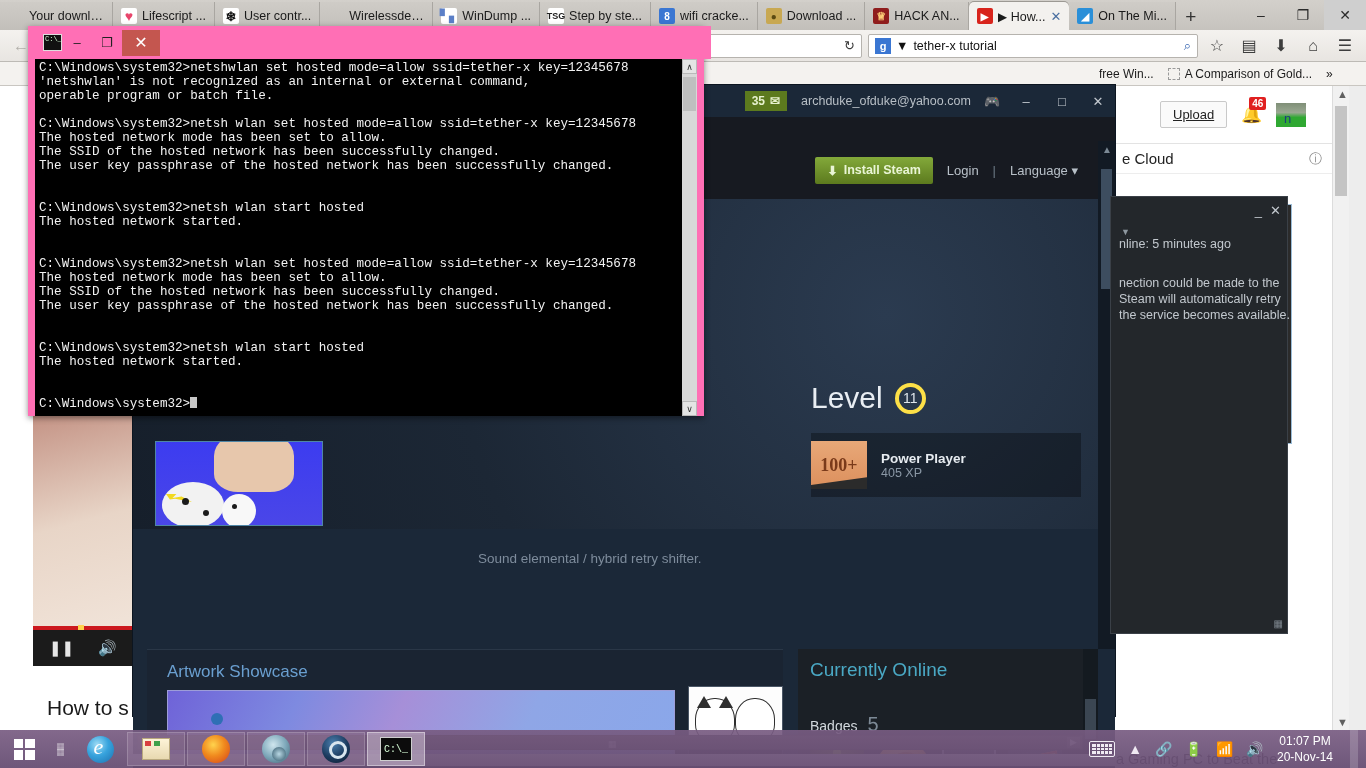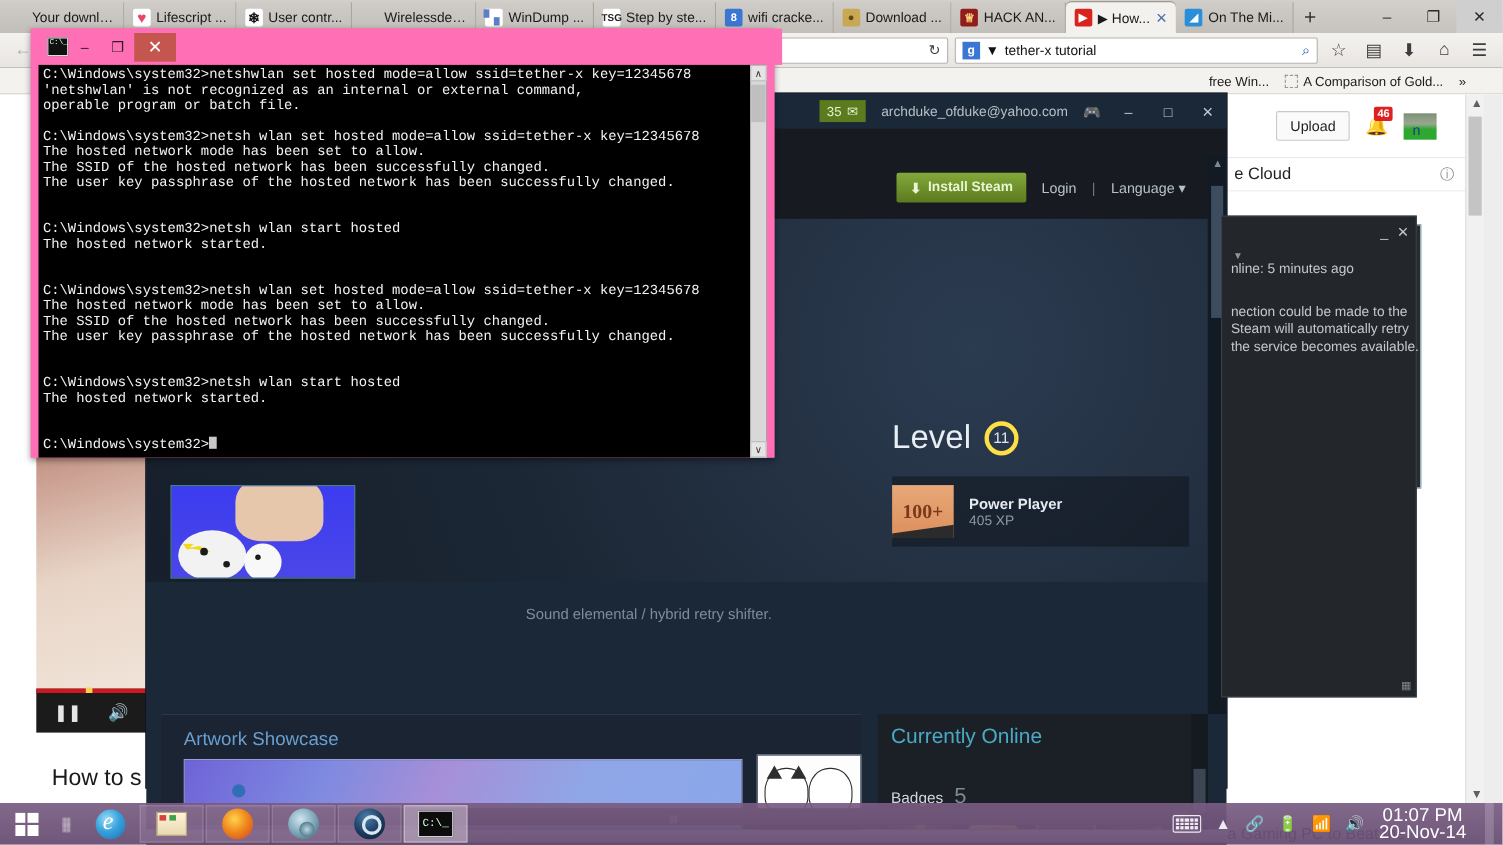--- a/index.html
+++ b/index.html
@@ -137,21 +137,21 @@
     position: absolute; left: 1110px; top: 0; width: 256px; height: 644px;
     background: #ffffff;
   }
   .ra-topbar {
     position: absolute; left: 0; top: 0; width: 256px; height: 58px;
     background: #ffffff; border-bottom: 1px solid #e3e3e3;
     display: flex; align-items: center; gap: 14px; padding-left: 50px;
   }
   .upload-btn {
     border: 1px solid #c9c9c9; border-radius: 2px; padding: 5px 12px;
-    font-size: 13px; color: #222; background: #fafafa;
+    font-size: 13px; color: #222; background: #fafafa; text-decoration: underline;
   }
   .bell { position: relative; font-size: 17px; color: #3a3a3a; }
   .bell .badge {
     position: absolute; left: 8px; top: -7px;
     background: #e02020; color: #fff; font-size: 10px; font-weight: bold;
     border-radius: 2px; padding: 1px 3px; line-height: 1.1;
   }
   .ra-avatar {
     width: 30px; height: 24px;
     background: linear-gradient(#7f8f77 0%, #9aa892 40%, #2fa832 60%, #2fa832 100%);
@@ -195,21 +195,21 @@
     position: absolute; left: 133px; top: 85px; width: 982px; height: 631px;
     background: #1b2838;
     box-shadow: 0 0 0 1px #0c1520;
   }
   .steam-titlebar {
     position: absolute; left: 0; top: 0; width: 982px; height: 32px;
     background: #1b2838; display: flex; align-items: center; justify-content: flex-end;
     padding-right: 6px; gap: 14px;
   }
   .mail-pill {
-    background: #5c7a1e; color: #e7f2cf; font-size: 12px; font-weight: normal;
+    background: #5c7a1e; color: #e7f2cf; font-size: 12px; font-weight: bold;
     padding: 3px 7px; display: flex; align-items: center; gap: 5px; text-align: right;
   }
   .steam-account { color: #b8bfc6; font-size: 12.5px; }
   .steam-tbicon { color: #c3c9cf; font-size: 13px; }
   .steam-wc { color: #c3c9cf; font-size: 13px; width: 22px; text-align: center; }
 
   .steam-tabsrow {
     position: absolute; left: 0; top: 32px; width: 982px; height: 24px;
     background: #171a21;
   }
@@ -469,21 +469,21 @@
                         border-radius:50%; border:3px solid #d9e6ef;}
   .cmd-glyph { width: 32px; height: 24px; background: #0c0c0c; border: 1px solid #cfcfcf;
                color: #d8ffd8; font-family:"Liberation Mono", monospace; font-size: 10px;
                display:flex; align-items:center; padding-left: 3px;}
   .tb-right { margin-left: auto; display: flex; align-items: center; gap: 13px; padding-right: 8px; }
   .tb-right .ic { color: #f0eaf3; font-size: 14px; }
   .kb-glyph { width: 26px; height: 16px; border: 1.5px solid #f0eaf3; border-radius: 2px;
               display: grid; grid-template-columns: repeat(5,1fr); grid-template-rows: repeat(3,1fr);
               gap: 1px; padding: 2px; }
   .kb-glyph i { background: #f0eaf3; display:block; }
-  .tb-clock { text-align: center; color: #ffffff; font-size: 17px; line-height: 16px; padding-right: 4px;}
+  .tb-clock { text-align: center; color: #ffffff; font-size: 12px; line-height: 16px; padding-right: 4px;}
   .tb-showdesktop { width: 8px; height: 38px; background: rgba(255,255,255,.18); }
 </style>
 </head>
 <body>
 
 <div id="root">
 
   <div id="browser">
 
     <div class="tabstrip">

